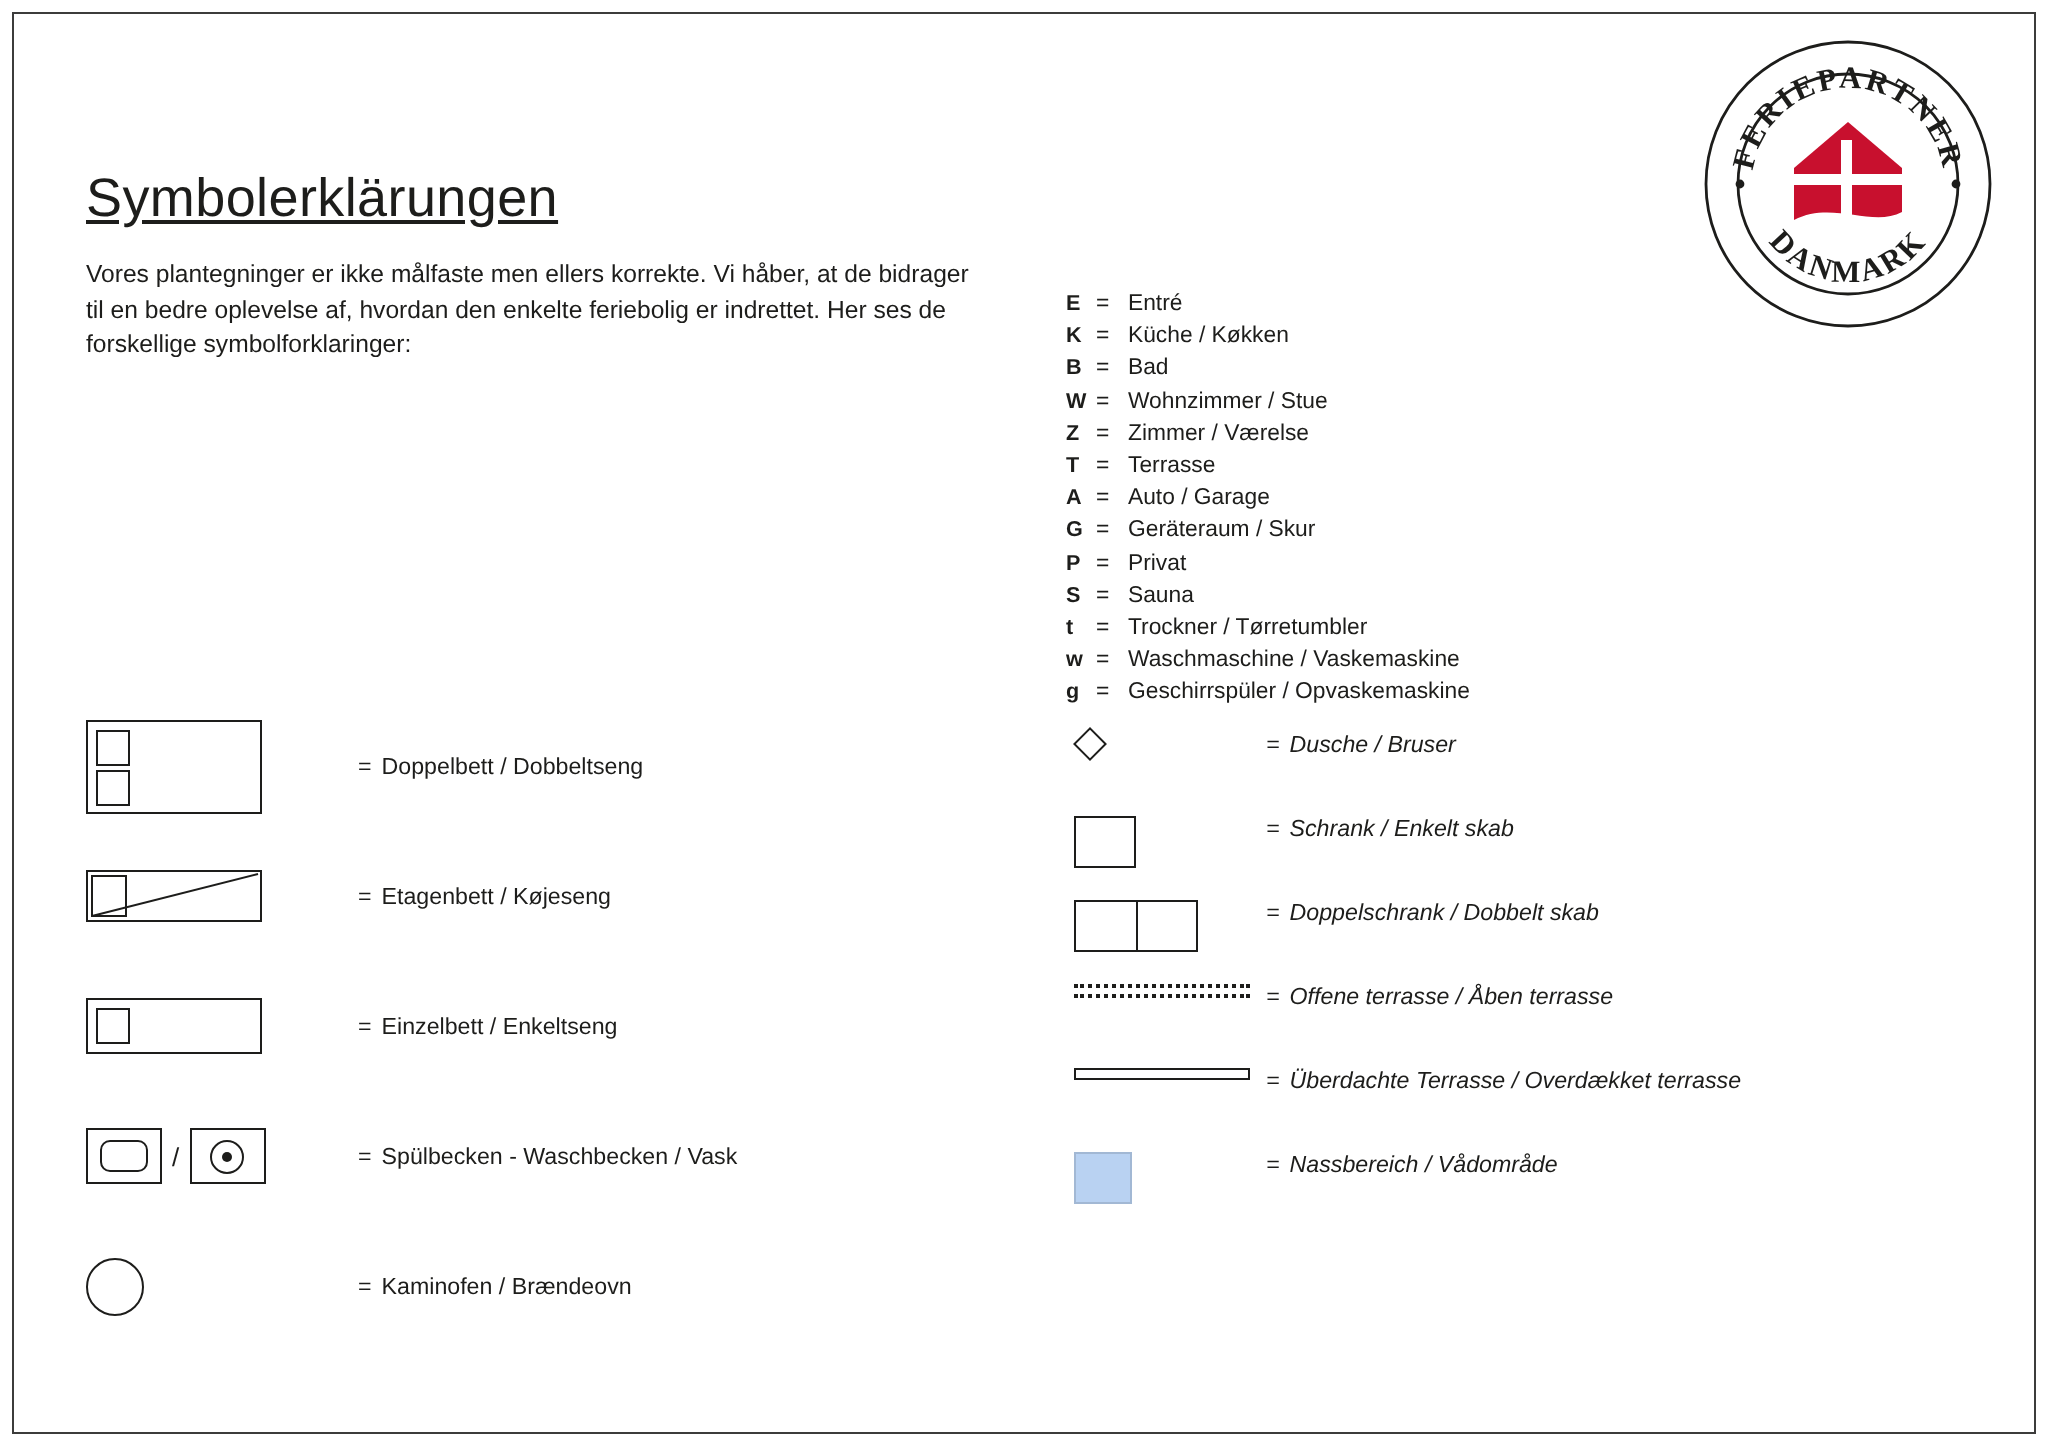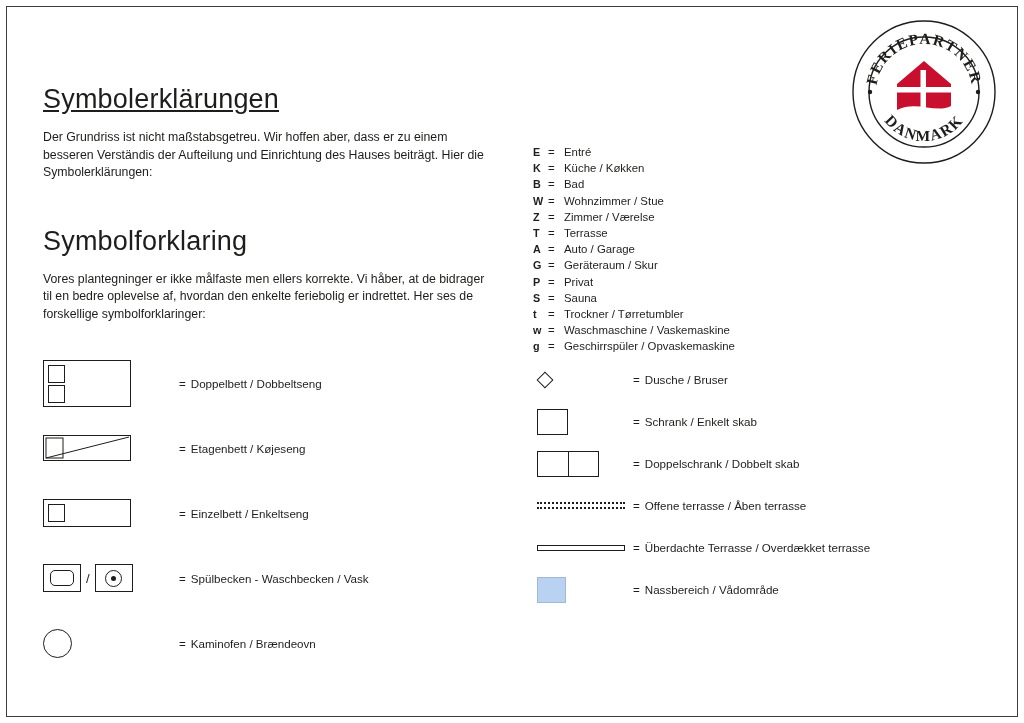--- a/index.html
+++ b/index.html
@@ -209,23 +209,24 @@
 
   
   .rsym-list {
     position: absolute;
     left: 533px;
     top: 366px;
     width: 440px;
   }
   .rsym-row {
     display: flex;
-    align-items: center;
+    align-items: flex-start;
     height: 27px;
     margin-bottom: 15px;
+    font-style: italic;
   }
   .rsym-art {
     width: 100px;
     flex: 0 0 100px;
     display: flex;
     align-items: center;
   }
   .rsym-label {
     font-size: 11.6px;
     white-space: nowrap;
@@ -312,22 +313,20 @@
         <path d="M 74 43 L 101 66 L 101 101 L 47 101 L 47 66 Z" fill="#c8102e"></path>
         <rect x="70.5" y="52" width="5.5" height="49" fill="#ffffff"></rect>
         <rect x="47" y="69" width="54" height="5.5" fill="#ffffff"></rect>
         <path d="M 47 101 L 101 101 L 101 88 C 86 96 66 82 47 92 Z" fill="#ffffff"></path>
       </g>
     </svg>
   </div>
 
   <div class="left-col">
     <h1 class="title">Symbolerklärungen</h1>
-    <p class="intro">Der Grundriss ist nicht maßstabsgetreu. Wir hoffen aber, dass er zu einem besseren Verständis der Aufteilung und Einrichtung des Hauses beiträgt. Hier die Symbolerklärungen:</p>
-    <h1 class="title2">Symbolforklaring</h1>
     <p class="intro">Vores plantegninger er ikke målfaste men ellers korrekte. Vi håber, at de bidrager til en bedre oplevelse af, hvordan den enkelte feriebolig er indrettet. Her ses de forskellige symbolforklaringer:</p>
   </div>
 
   <div class="sym-list">
 
     <div class="sym-row">
       <div class="sym-art">
         <div class="double-bed">
           <div class="pillow p1"></div>
           <div class="pillow p2"></div>

